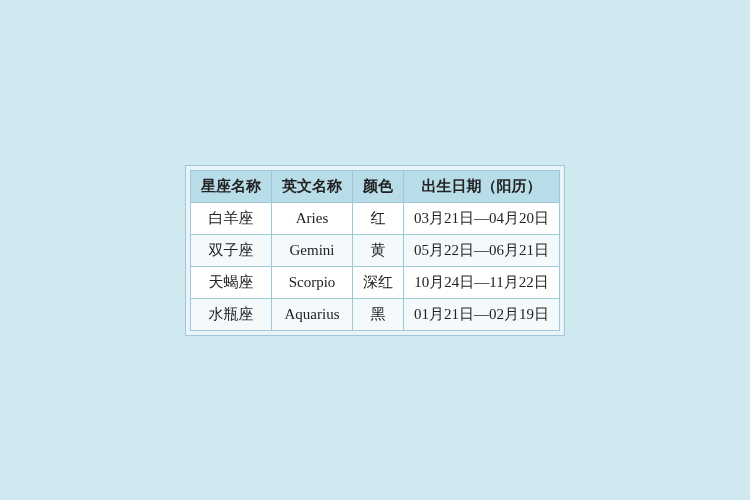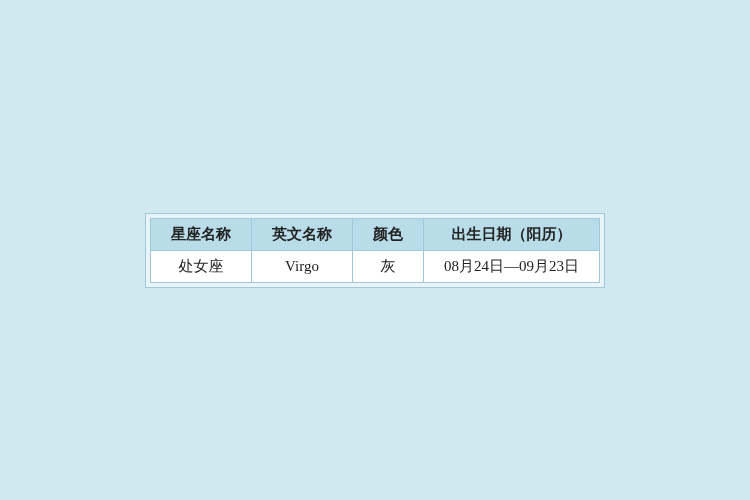--- a/index.html
+++ b/index.html
@@ -24,21 +24,21 @@
       padding: 4px;
     }
 
     table {
       border-collapse: collapse;
       background-color: #fff;
     }
 
     th, td {
       border: 1px solid #a0c8d8;
-      padding: 6px 20px;
+      padding: 6px 10px;
       text-align: center;
       font-size: 15px;
       color: #222;
       white-space: nowrap;
     }
 
     thead th {
       background-color: #b8dce8;
       font-weight: bold;
       font-size: 15px;
@@ -59,21 +59,39 @@
   <table>
     <thead>
       <tr>
         <th>星座名称</th>
         <th>英文名称</th>
         <th>颜色</th>
         <th>出生日期（阳历）</th>
       </tr>
     </thead>
     <tbody id="table-body">
+    <tr>
+          <td>白羊座</td>
+          <td>Aries</td>
+          <td>红</td>
+          <td>03月21日—04月20日</td>
+        </tr>
         <tr>
-          <td>处女座</td>
-          <td>Virgo</td>
-          <td>灰</td>
-          <td>08月24日—09月23日</td>
+          <td>双子座</td>
+          <td>Gemini</td>
+          <td>黄</td>
+          <td>05月22日—06月21日</td>
+        </tr>
+        <tr>
+          <td>天蝎座</td>
+          <td>Scorpio</td>
+          <td>深红</td>
+          <td>10月24日—11月22日</td>
+        </tr>
+        <tr>
+          <td>水瓶座</td>
+          <td>Aquarius</td>
+          <td>黑</td>
+          <td>01月21日—02月19日</td>
         </tr>
       </tbody>
   </table>
 </div>
 
 </body></html>

